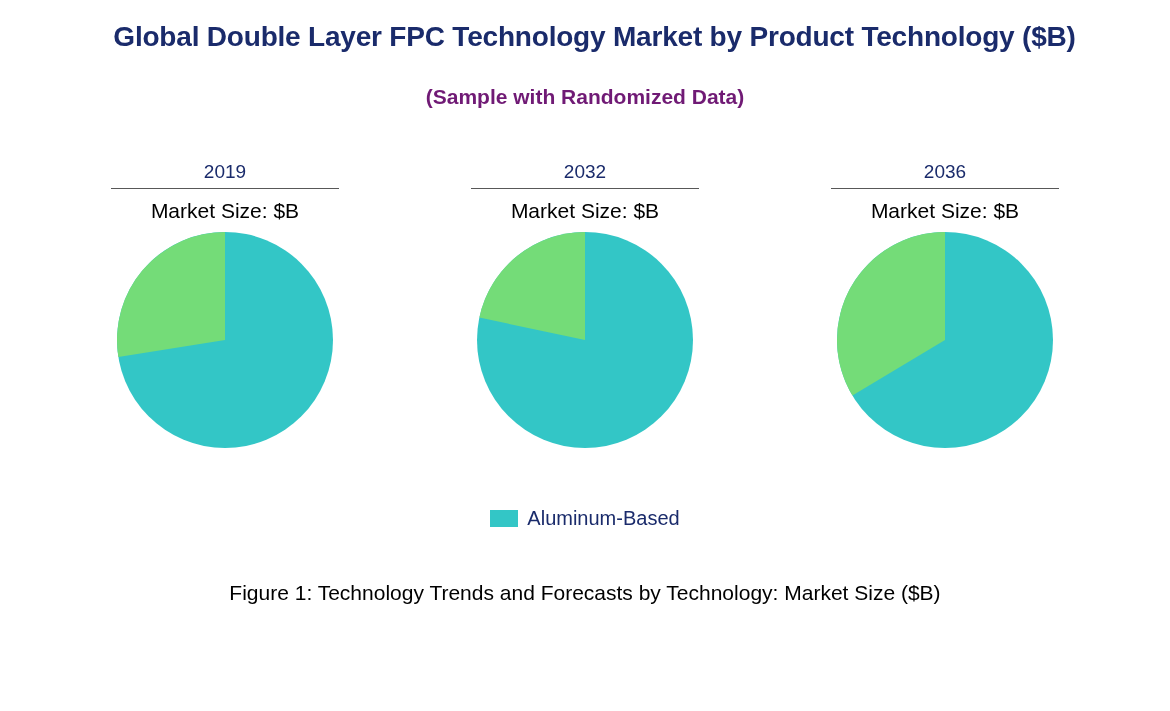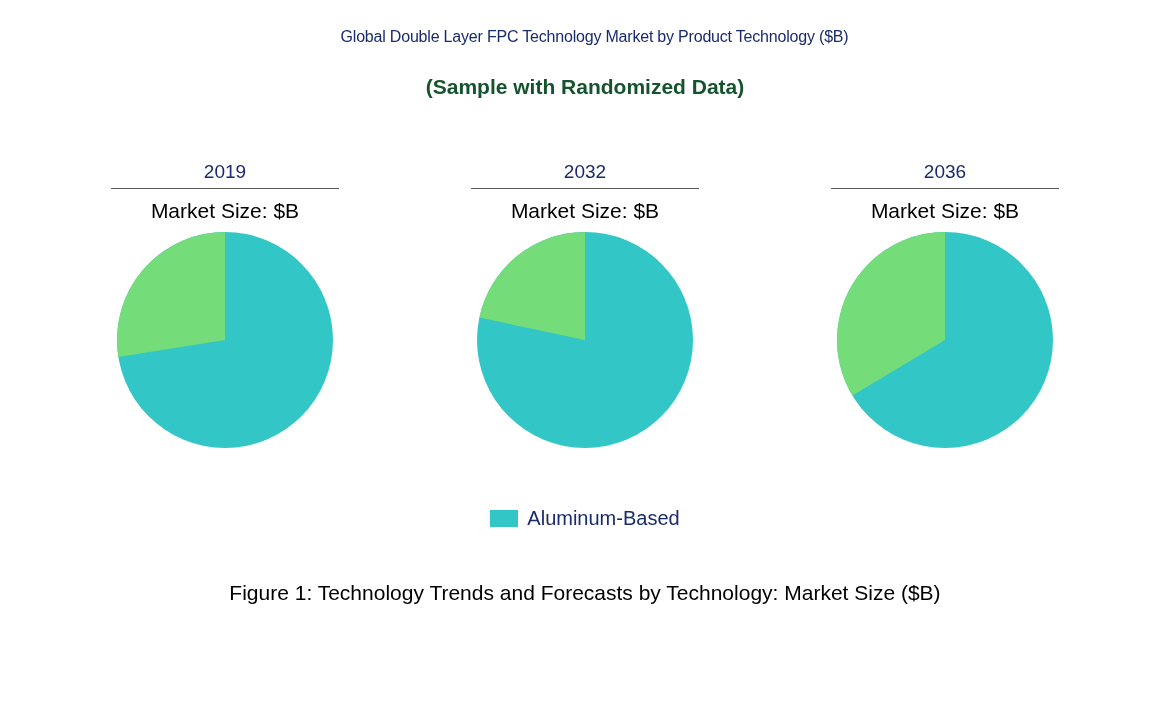--- a/index.html
+++ b/index.html
@@ -25,32 +25,32 @@
 
   
   .title-block {
     position: absolute;
     left: 0;
     top: 22px;
     width: 1170px;
     text-align: center;
   }
   .main-title {
-    font-size: 16px;
-    font-weight: normal;
+    font-size: 28px;
+    font-weight: bold;
     color: #1a2b6b;
     letter-spacing: -0.2px;
     line-height: 30px;
     padding-left: 19px;
   }
   .sub-title {
-    margin-top: 22px;
+    margin-top: 32px;
     font-size: 21px;
     font-weight: bold;
-    color: #14532d;
+    color: #701a75;
     line-height: 26px;
   }
 
   
   .panels {
     position: absolute;
     left: 55px;
     top: 160px;
     width: 1060px;
     display: flex;

